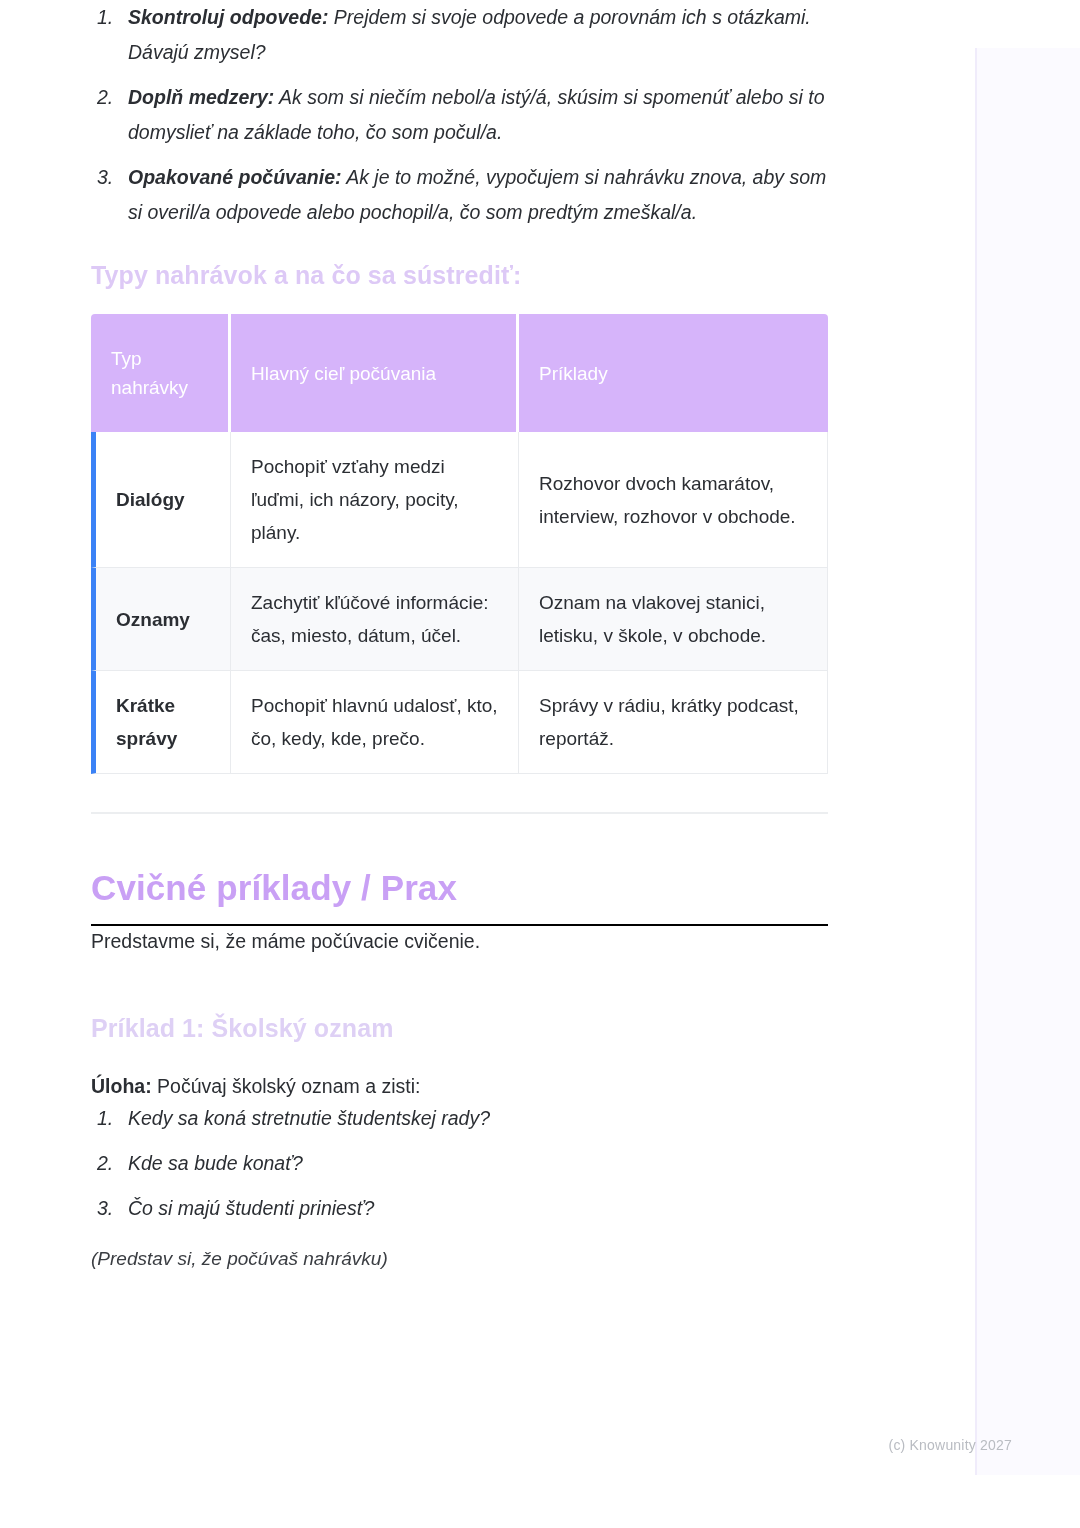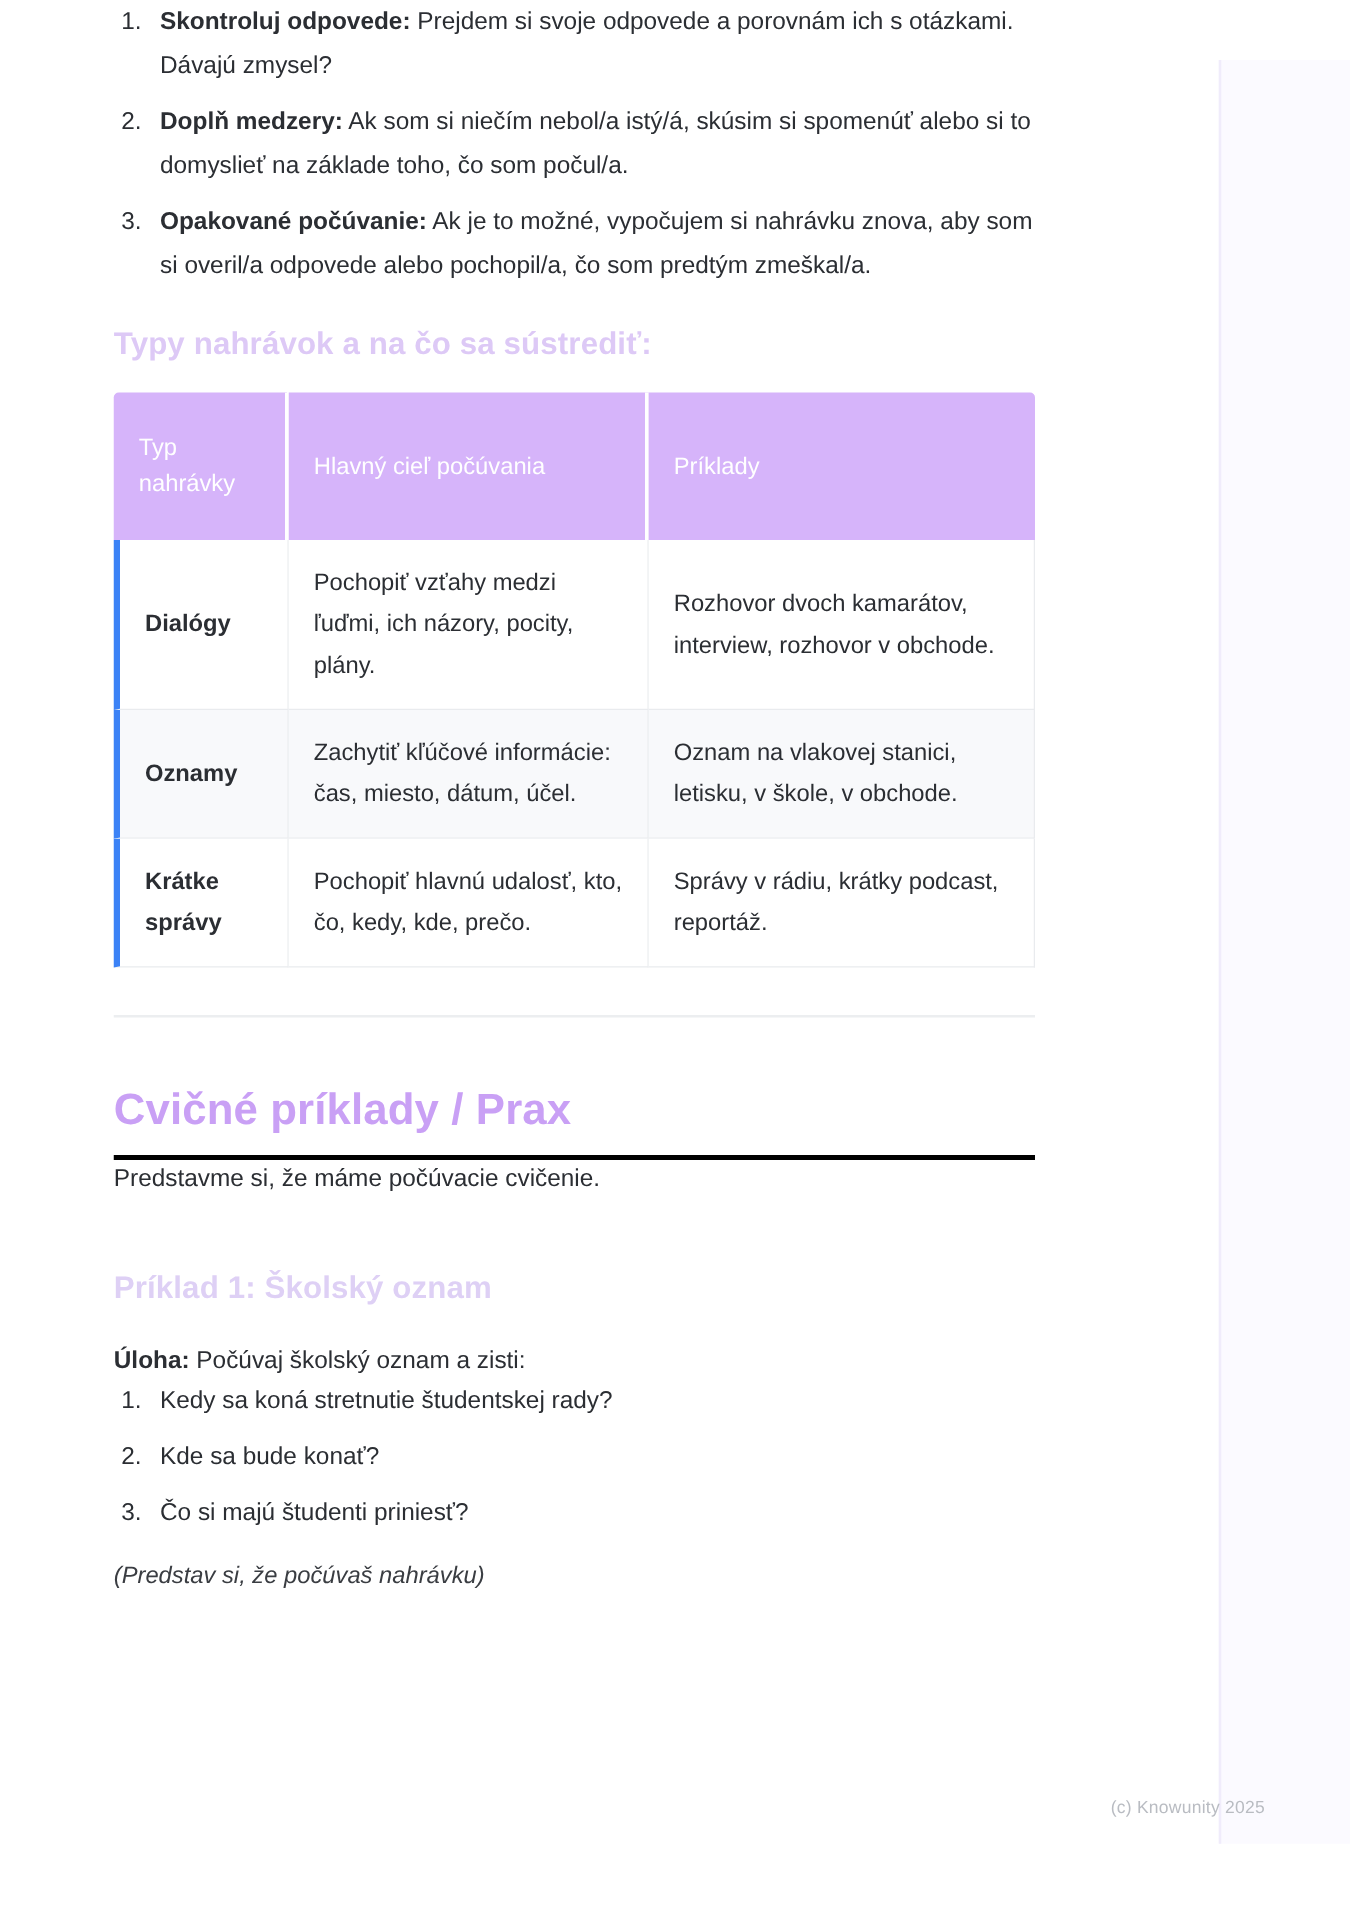--- a/index.html
+++ b/index.html
@@ -55,20 +55,21 @@
     counter-reset: li;
   }
   ol.num-list > li {
     counter-increment: li;
     position: relative;
     padding-left: 37px;
     font-size: 19.5px;
     line-height: 35px;
     color: #2b2e33;
     margin: 0 0 10px 0;
+    font-style: italic;
   }
   ol.num-list > li::before {
     content: counter(li) ".";
     position: absolute;
     left: 6px;
     top: 0;
     color: #2b2e33;
     font-size: 19.5px;
     line-height: 35px;
   }
@@ -94,21 +95,21 @@
   }
 
   h1.big-head {
     font-size: 35px;
     font-weight: 700;
     color: #c9a0f5;
     margin: 0;
     line-height: 44px;
     letter-spacing: 0.1px;
     padding-bottom: 14px;
-    border-bottom: 4px solid #000000;
+    border-bottom: 2px solid #000000;
   }
 
   h3.ex-head {
     font-size: 25px;
     font-weight: 700;
     color: #ded0f5;
     margin: 0;
     line-height: 34px;
     letter-spacing: 0.1px;
   }
@@ -263,13 +264,13 @@
       <li><span>Čo si majú študenti priniesť?</span></li>
     </ol>
 
     <p class="italic-note" style="margin-top:18px;">(Predstav si, že počúvaš nahrávku)</p>
 
   </div>
 </div>
 
 <div class="edge-strip"></div>
 
-<div class="footer-mark">(c) Knowunity 2025</div>
+<div class="footer-mark">(c) Knowunity 2027</div>
 
 </body></html>

